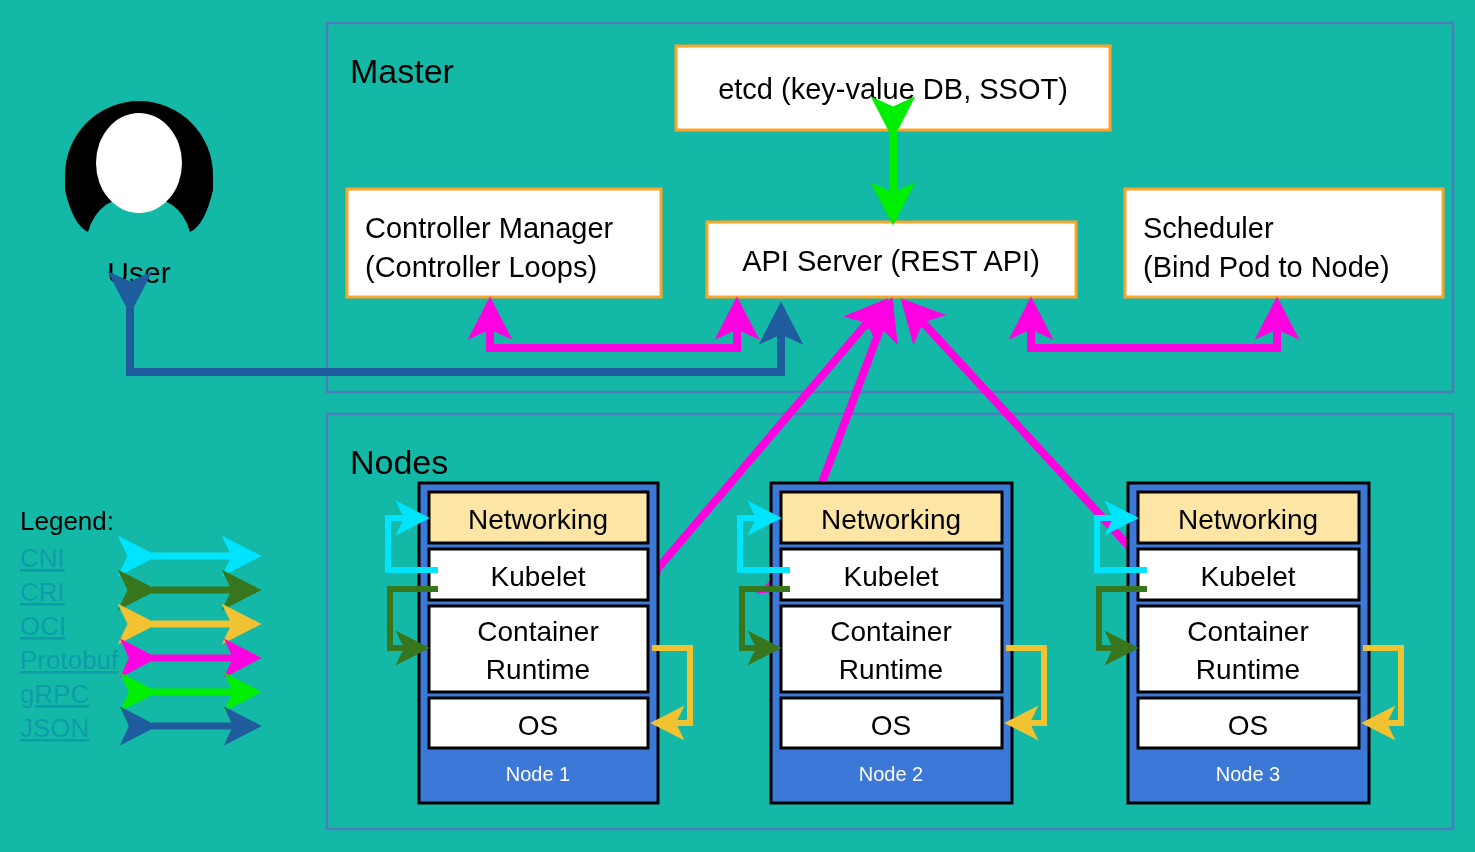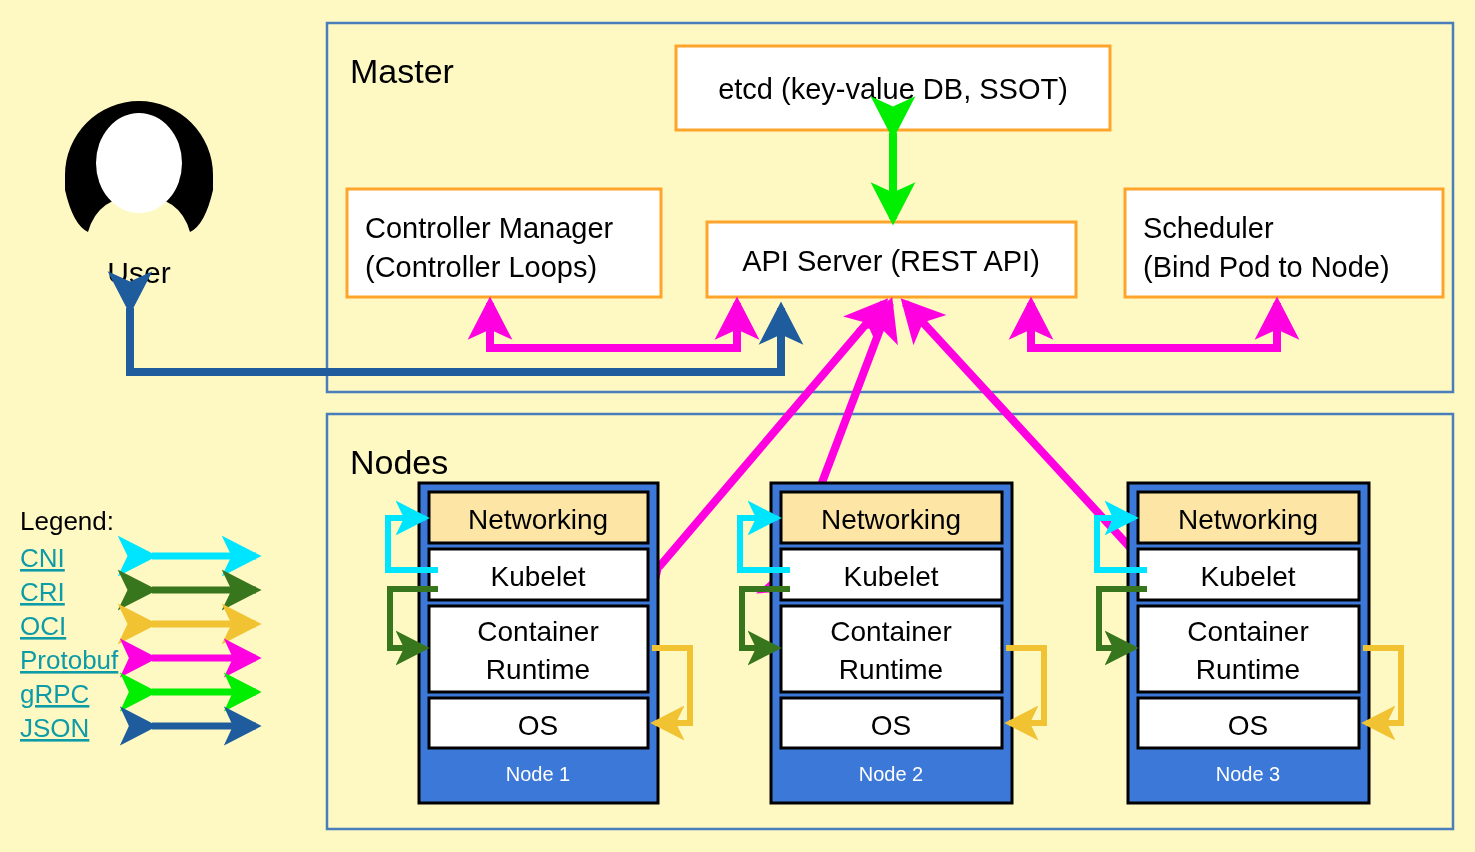--- a/index.html
+++ b/index.html
@@ -1,17 +1,17 @@
 <!DOCTYPE html>
 <html><head>
 <meta charset="utf-8">
 <style>
   html,body{margin:0;padding:0;background:#ffffff;}
   body{width:1475px;height:852px;overflow:hidden;font-family:"Liberation Sans",sans-serif;}
-  #stage{position:relative;width:1475px;height:852px;background:#fef9c3;}
+  #stage{position:relative;width:1475px;height:852px;background:#14b8a6;}
   svg#diagram{position:absolute;left:0;top:0;width:1475px;height:852px;}
   .boxtext{font-family:"Liberation Sans",sans-serif;fill:#000;}
   .grouptitle{font-family:"Liberation Sans",sans-serif;font-size:34px;fill:#000;}
   .orangebox{fill:#ffffff;stroke:#FFA42B;stroke-width:3;}
   .outerbox{fill:none;stroke:#4A7EBB;stroke-width:2.5;}
   .nodeframe{fill:#3C78D8;stroke:#000000;stroke-width:3;}
   .whitecell{fill:#ffffff;stroke:#000000;stroke-width:3;}
   .netcell{fill:#FCE5A5;stroke:#000000;stroke-width:3;}
   .nodelabel{font-family:"Liberation Sans",sans-serif;font-size:20px;fill:#ffffff;}
   .legendtitle{font-family:"Liberation Sans",sans-serif;font-size:26px;fill:#000;}

